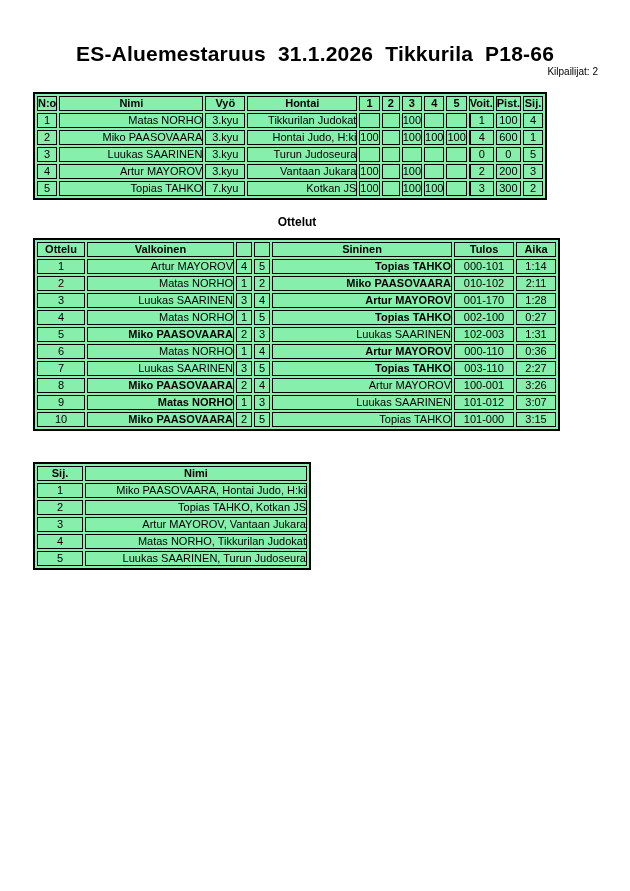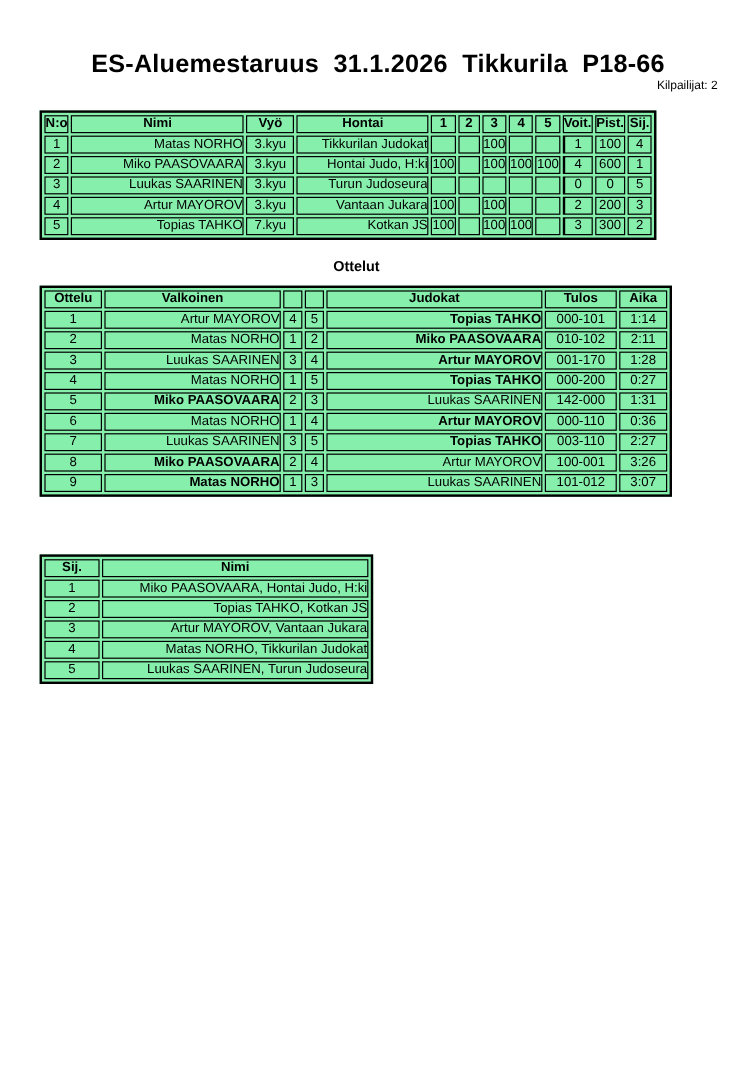--- a/index.html
+++ b/index.html
@@ -165,21 +165,21 @@
       <col style="width:180px">
         <col style="width:60px">
         <col style="width:40px">
     </colgroup>
     <tbody>
         <tr>
       <th>Ottelu</th>
       <th class="no-r">Valkoinen</th>
       <th class="nb"></th>
       <th class="nb"></th>
-      <th class="no-l">Judokat</th>
+      <th class="no-l">Sininen</th>
       <th class="no-l no-r">Tulos</th>
       <th class="no-l">Aika</th>
     </tr>
     <tr>
       <td class="ac">1</td>
       <td class="al">Artur MAYOROV</td>
       <td class="ac">4</td>
       <td class="ac">5</td>
       <td class="al" style="font-weight: bold;">Topias TAHKO</td>
       <td class="ac">000-101</td>
@@ -202,30 +202,30 @@
       <td class="al" style="font-weight: bold;">Artur MAYOROV</td>
       <td class="ac">001-170</td>
       <td class="ac">1:28</td>
     </tr>
     <tr>
       <td class="ac">4</td>
       <td class="al">Matas NORHO</td>
       <td class="ac">1</td>
       <td class="ac">5</td>
       <td class="al" style="font-weight: bold;">Topias TAHKO</td>
-      <td class="ac">000-200</td>
+      <td class="ac">002-100</td>
       <td class="ac">0:27</td>
     </tr>
     <tr>
       <td class="ac">5</td>
       <td class="al" style="font-weight: bold;">Miko PAASOVAARA</td>
       <td class="ac">2</td>
       <td class="ac">3</td>
       <td class="al">Luukas SAARINEN</td>
-      <td class="ac">142-000</td>
+      <td class="ac">102-003</td>
       <td class="ac">1:31</td>
     </tr>
     <tr>
       <td class="ac">6</td>
       <td class="al">Matas NORHO</td>
       <td class="ac">1</td>
       <td class="ac">4</td>
       <td class="al" style="font-weight: bold;">Artur MAYOROV</td>
       <td class="ac">000-110</td>
       <td class="ac">0:36</td>
@@ -249,20 +249,29 @@
       <td class="ac">3:26</td>
     </tr>
     <tr>
       <td class="ac">9</td>
       <td class="al" style="font-weight: bold;">Matas NORHO</td>
       <td class="ac">1</td>
       <td class="ac">3</td>
       <td class="al">Luukas SAARINEN</td>
       <td class="ac">101-012</td>
       <td class="ac">3:07</td>
+    </tr>
+    <tr>
+      <td class="ac">10</td>
+      <td class="al" style="font-weight: bold;">Miko PAASOVAARA</td>
+      <td class="ac">2</td>
+      <td class="ac">5</td>
+      <td class="al">Topias TAHKO</td>
+      <td class="ac">101-000</td>
+      <td class="ac">3:15</td>
     </tr>
   </tbody>
     </table>
 
 
   <table class="sheet t3">
     <colgroup>
         <col style="width:46px">
         <col style="width:222px">
       </colgroup>

